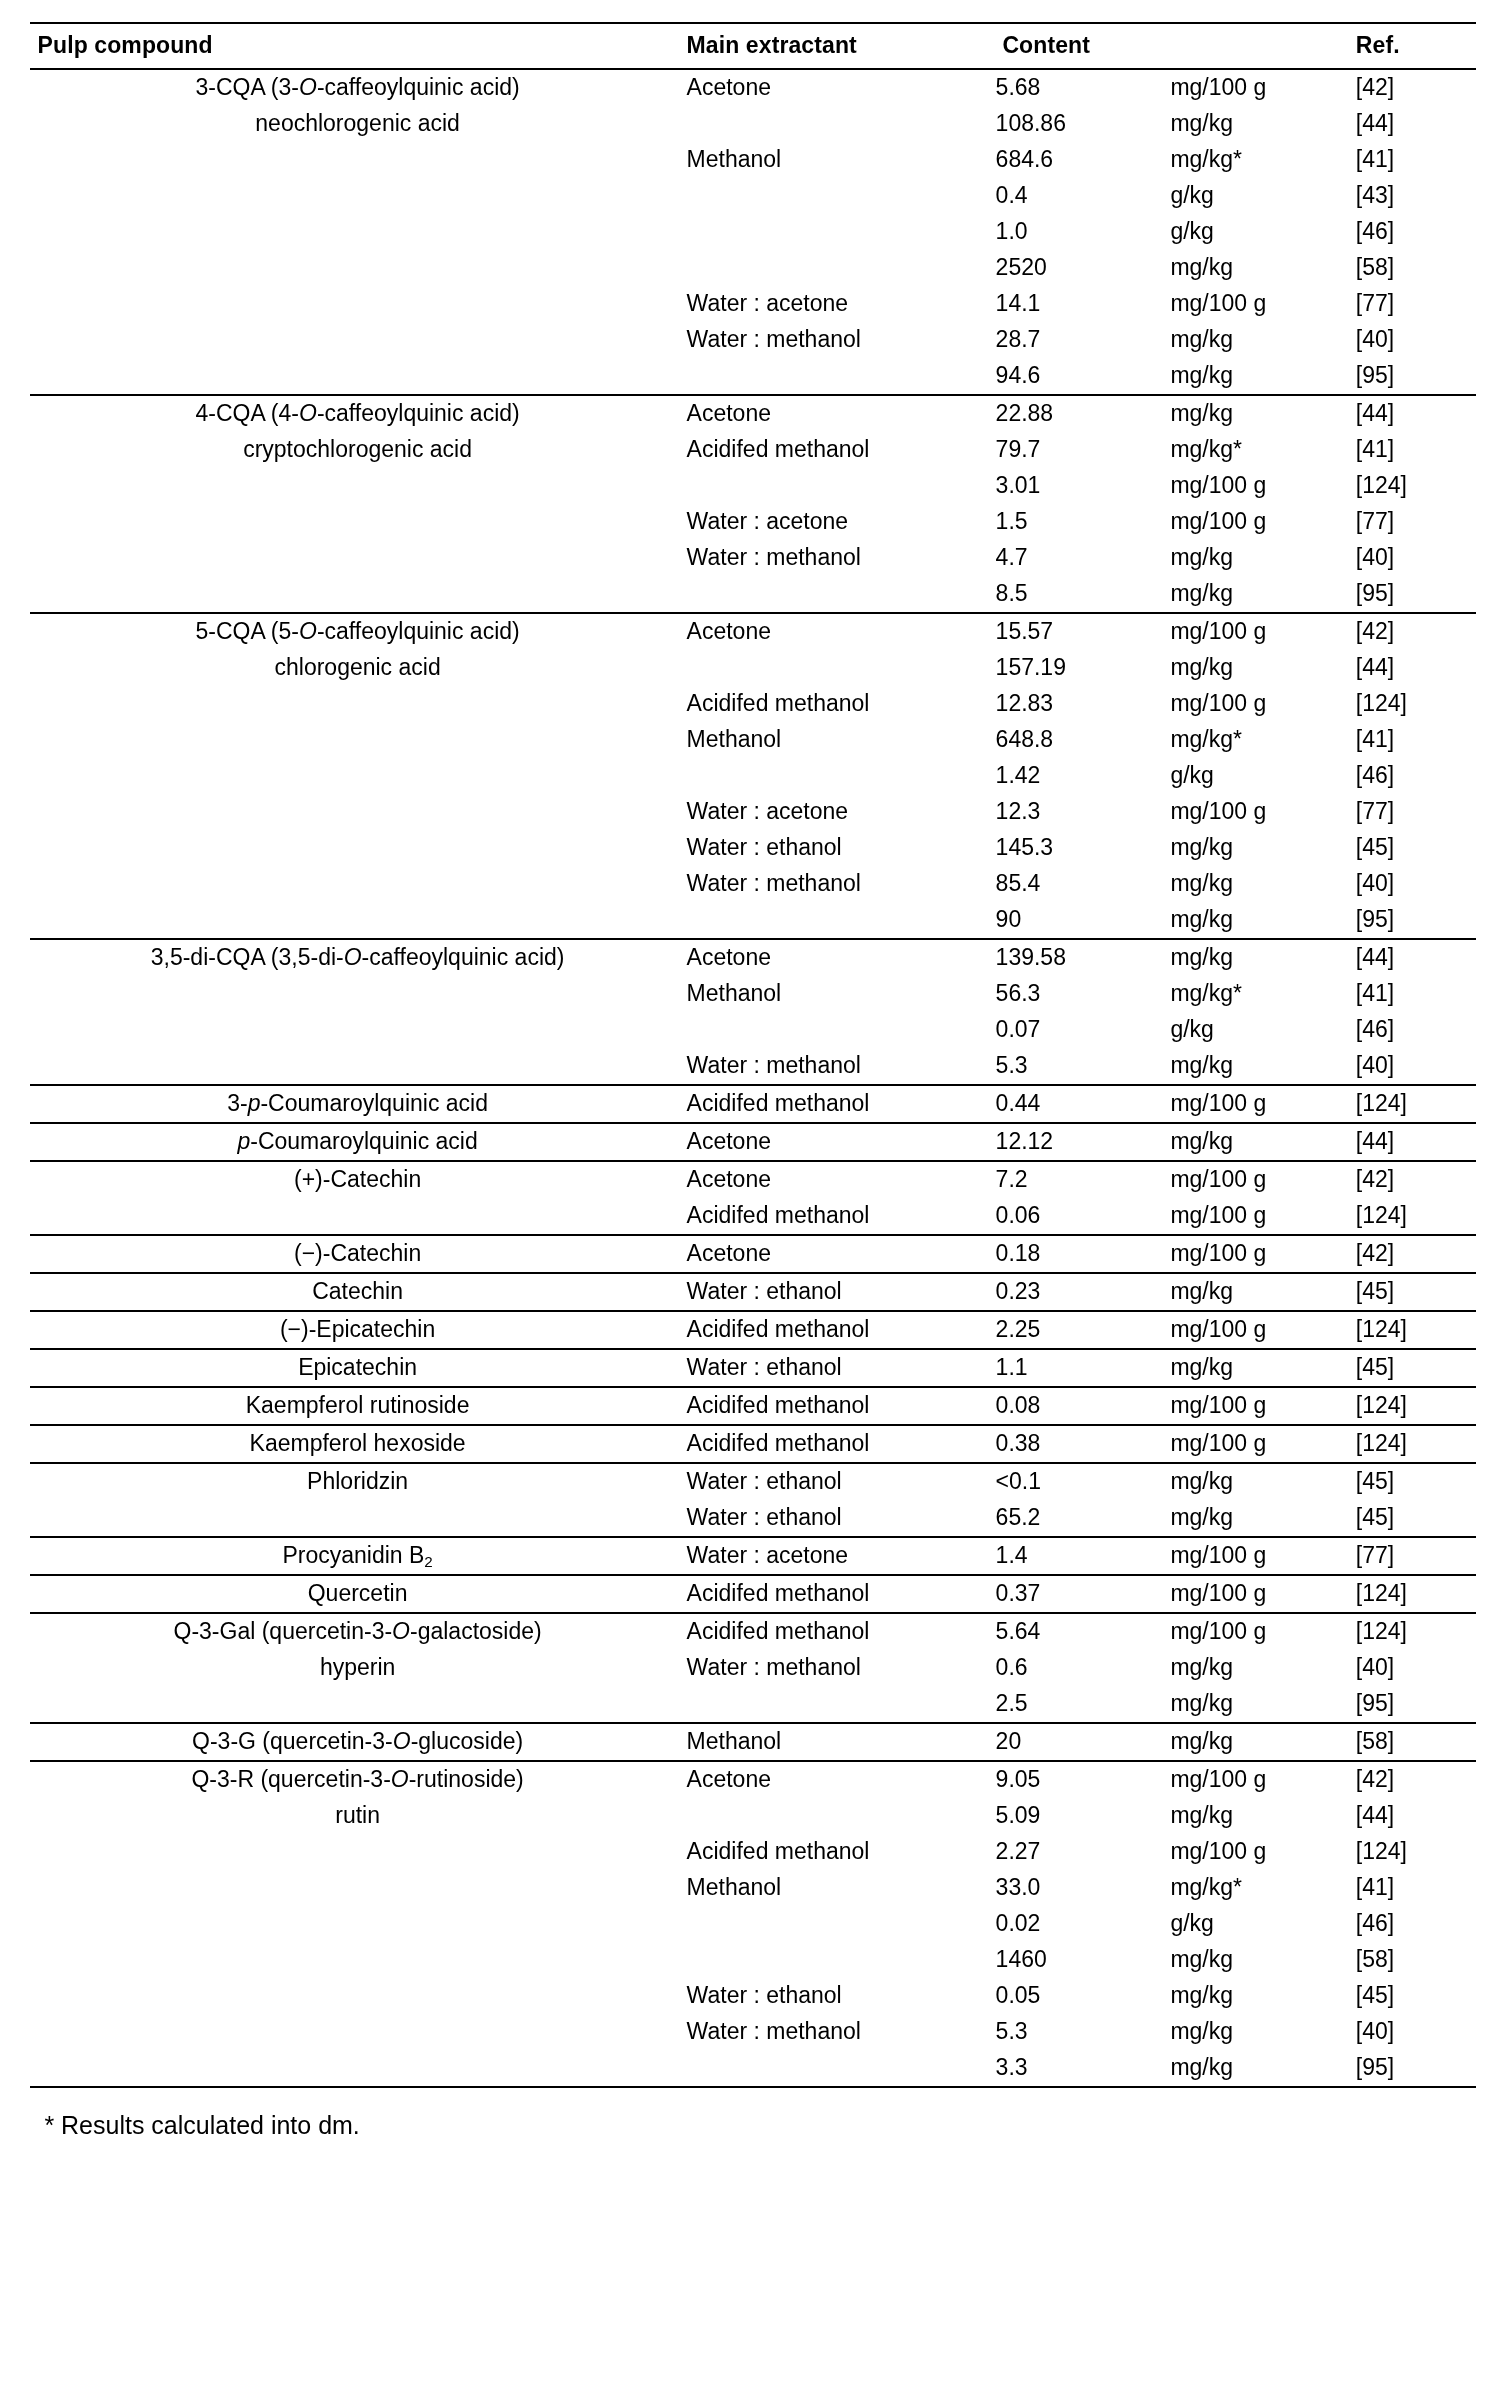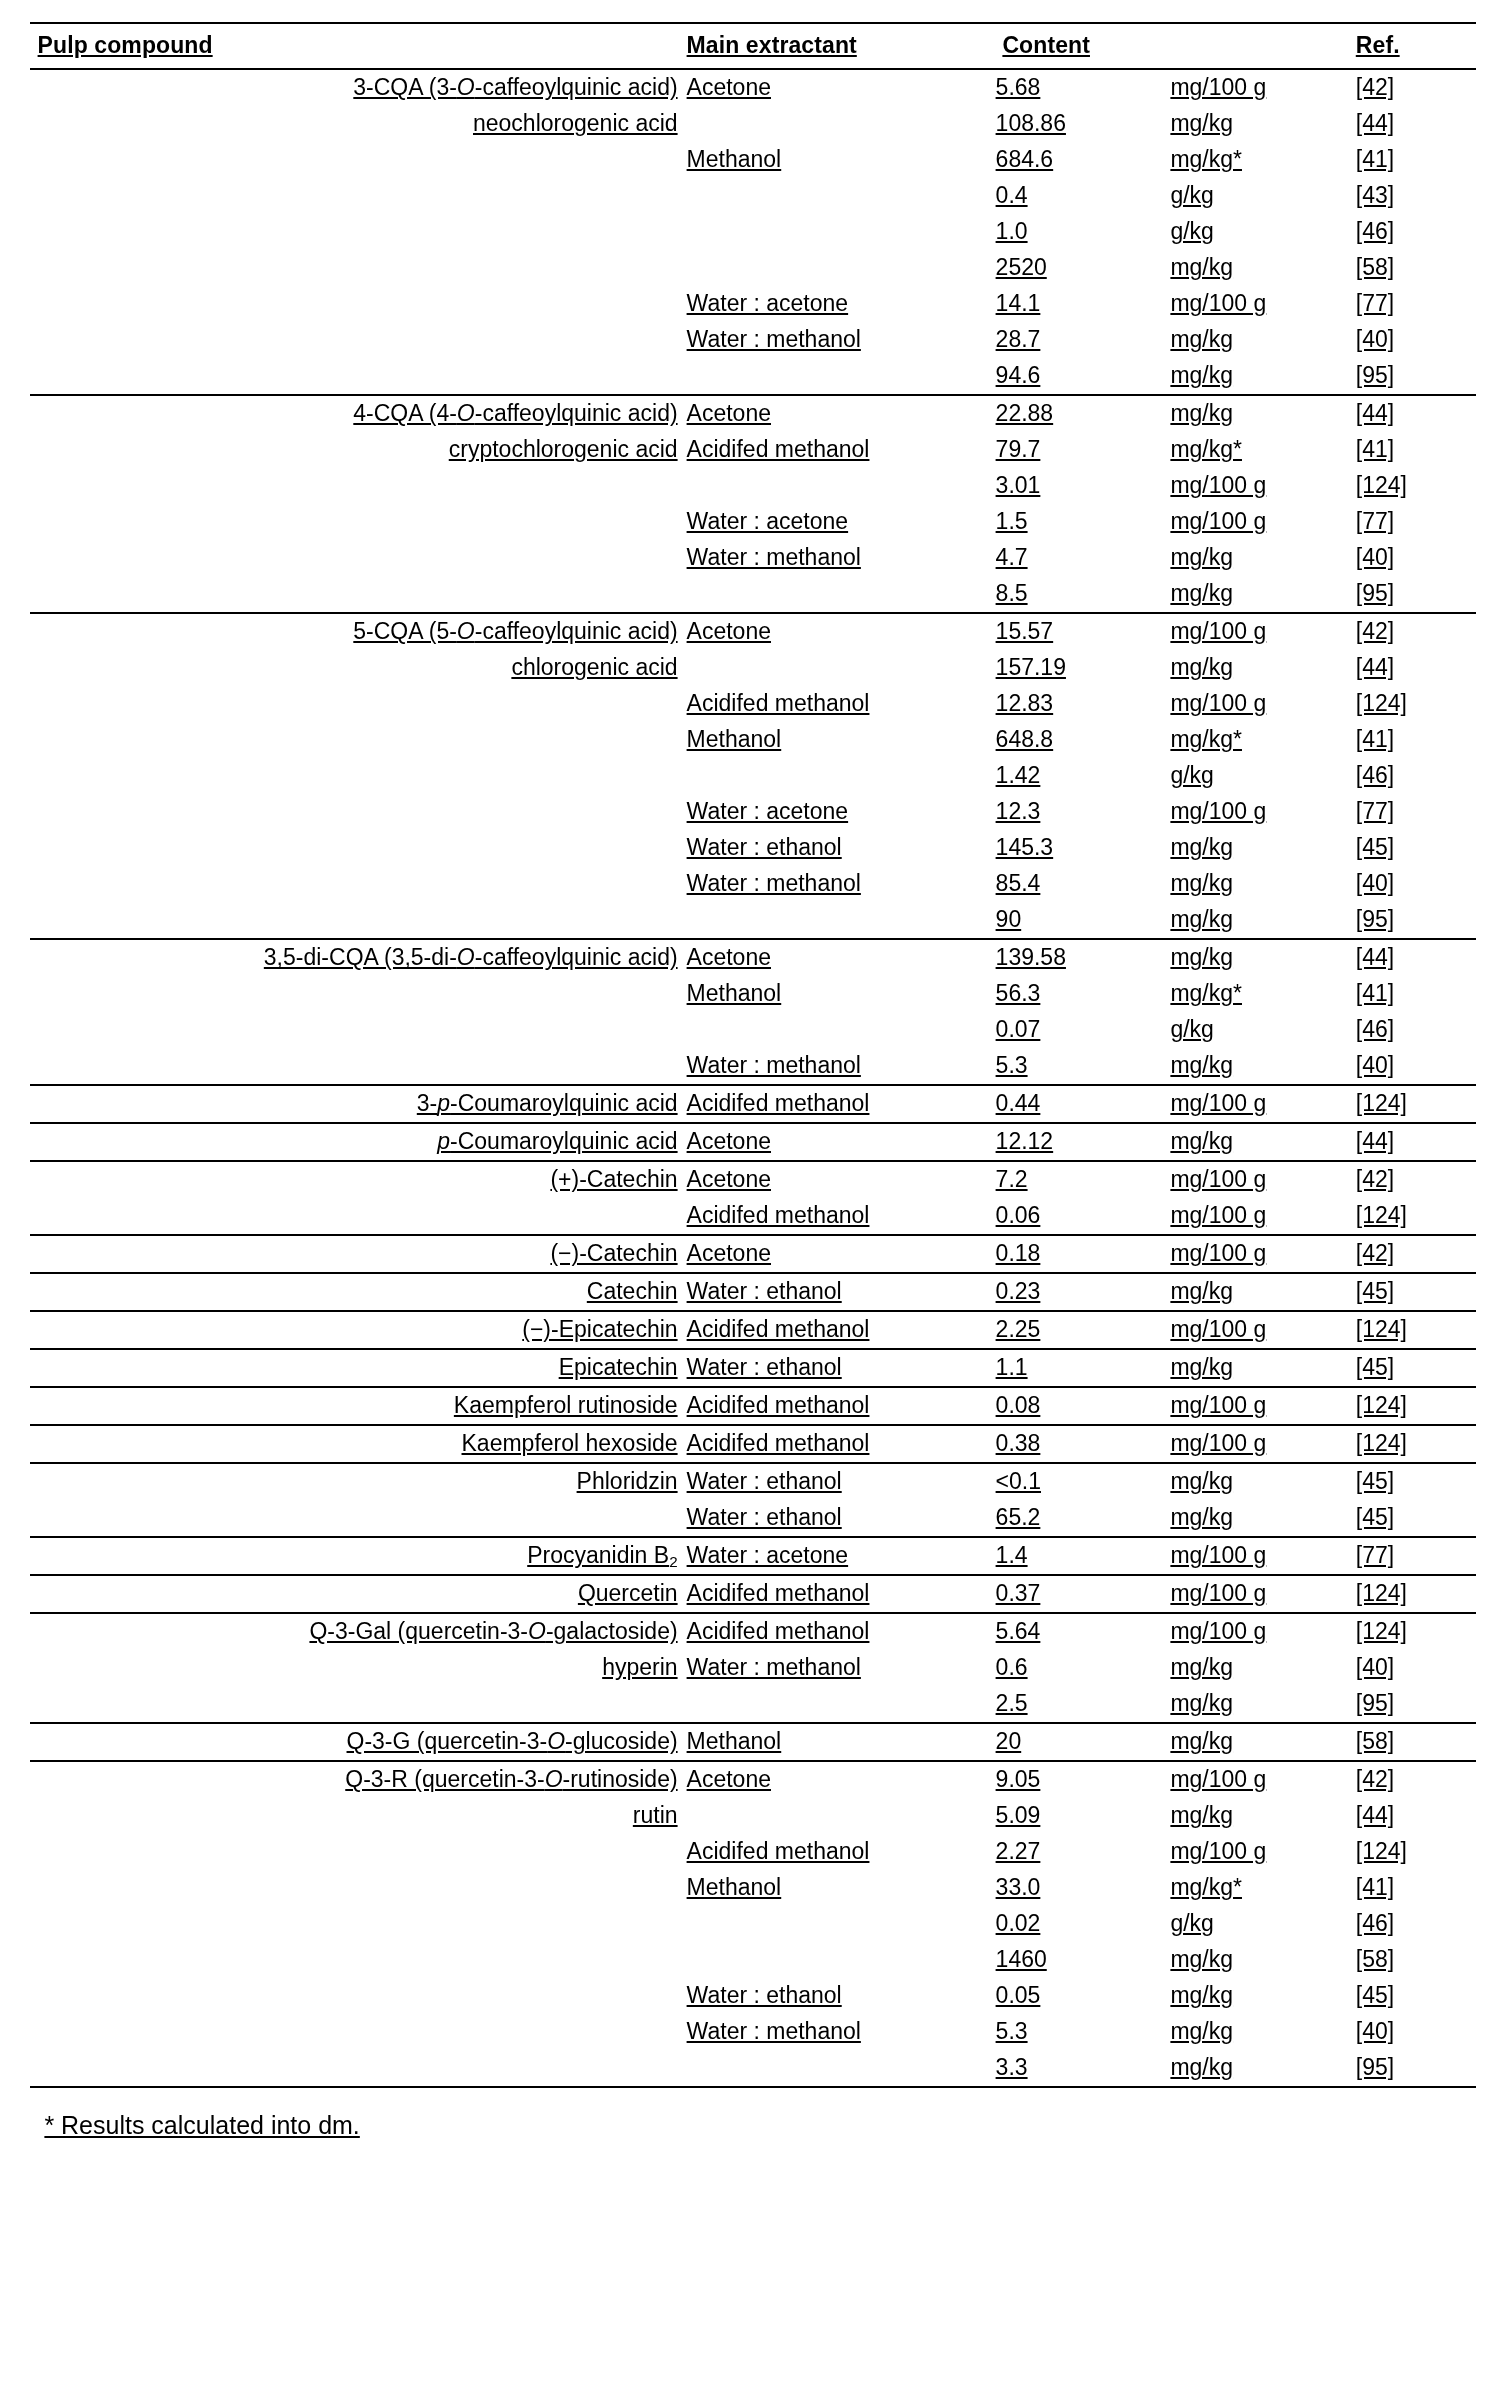--- a/index.html
+++ b/index.html
@@ -13,21 +13,20 @@
     height: 2401px;
     font-family: "Liberation Sans", sans-serif;
     color: #000000;
     -webkit-font-smoothing: antialiased;
   }
   .page {
     width: 1505px;
     height: 2112px;
     padding: 21.6px 29.6px 0 29.6px;
     position: relative;
-    text-decoration: underline;
   }
   table.tbl {
     width: 1446px;
     border-collapse: collapse;
     table-layout: fixed;
     font-size: 23px;
     line-height: 1.0;
   }
   col.c-compound  { width: 648px; }
   col.c-extract   { width: 318px; }
@@ -50,21 +49,21 @@
   th.th-ref      { padding-left: 10.2px; margin-top: 40px; }
 
   tbody td {
     padding: 0;
     vertical-align: top;
     font-size: 23px;
     line-height: 1.0;
   }
   .cellpad { padding: 6.3px 0 6.3px 0; height: 36px; display: block; }
 
-  td.c-compound .cellpad { padding-left: 8px; text-align: right; }
+  td.c-compound .cellpad { padding-left: 8px; text-align: center; }
   td.c-extract  .cellpad { padding-left: 9px; text-align: left; }
   td.c-value    .cellpad { padding-right: 19.3px; text-align: left; }
   td.c-unit     .cellpad { padding-left: 6.8px; text-align: left; }
   td.c-ref      .cellpad { padding-left: 10.2px; text-align: left; }
 
   tr.sec-start > td { border-top: 2.3px solid #000; }
   tr.first-sec > td { border-top: 0; }
 
   .bottom-rule {
     border-top: 2.8px solid #000;

